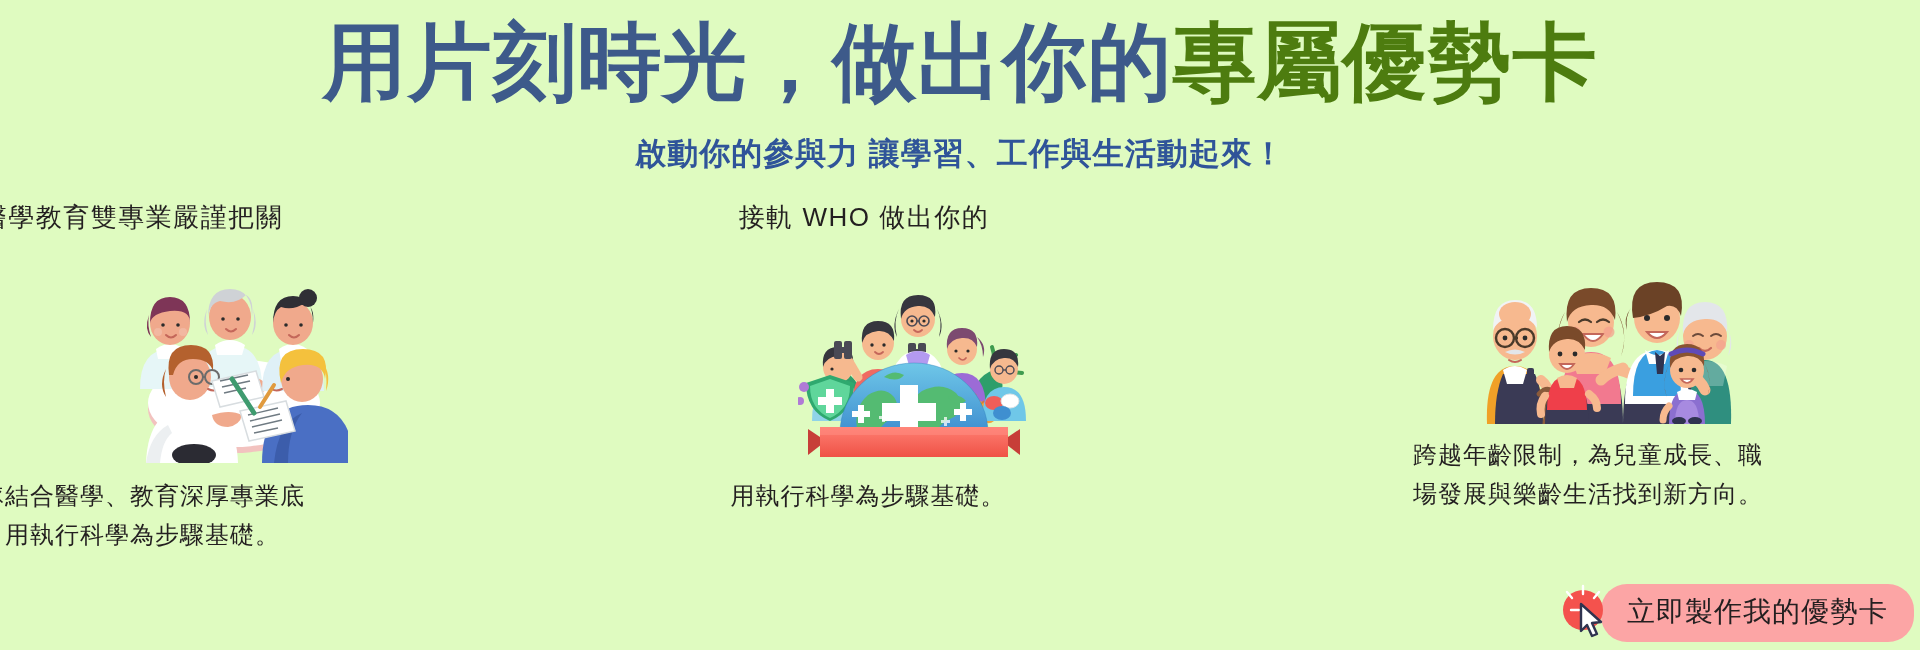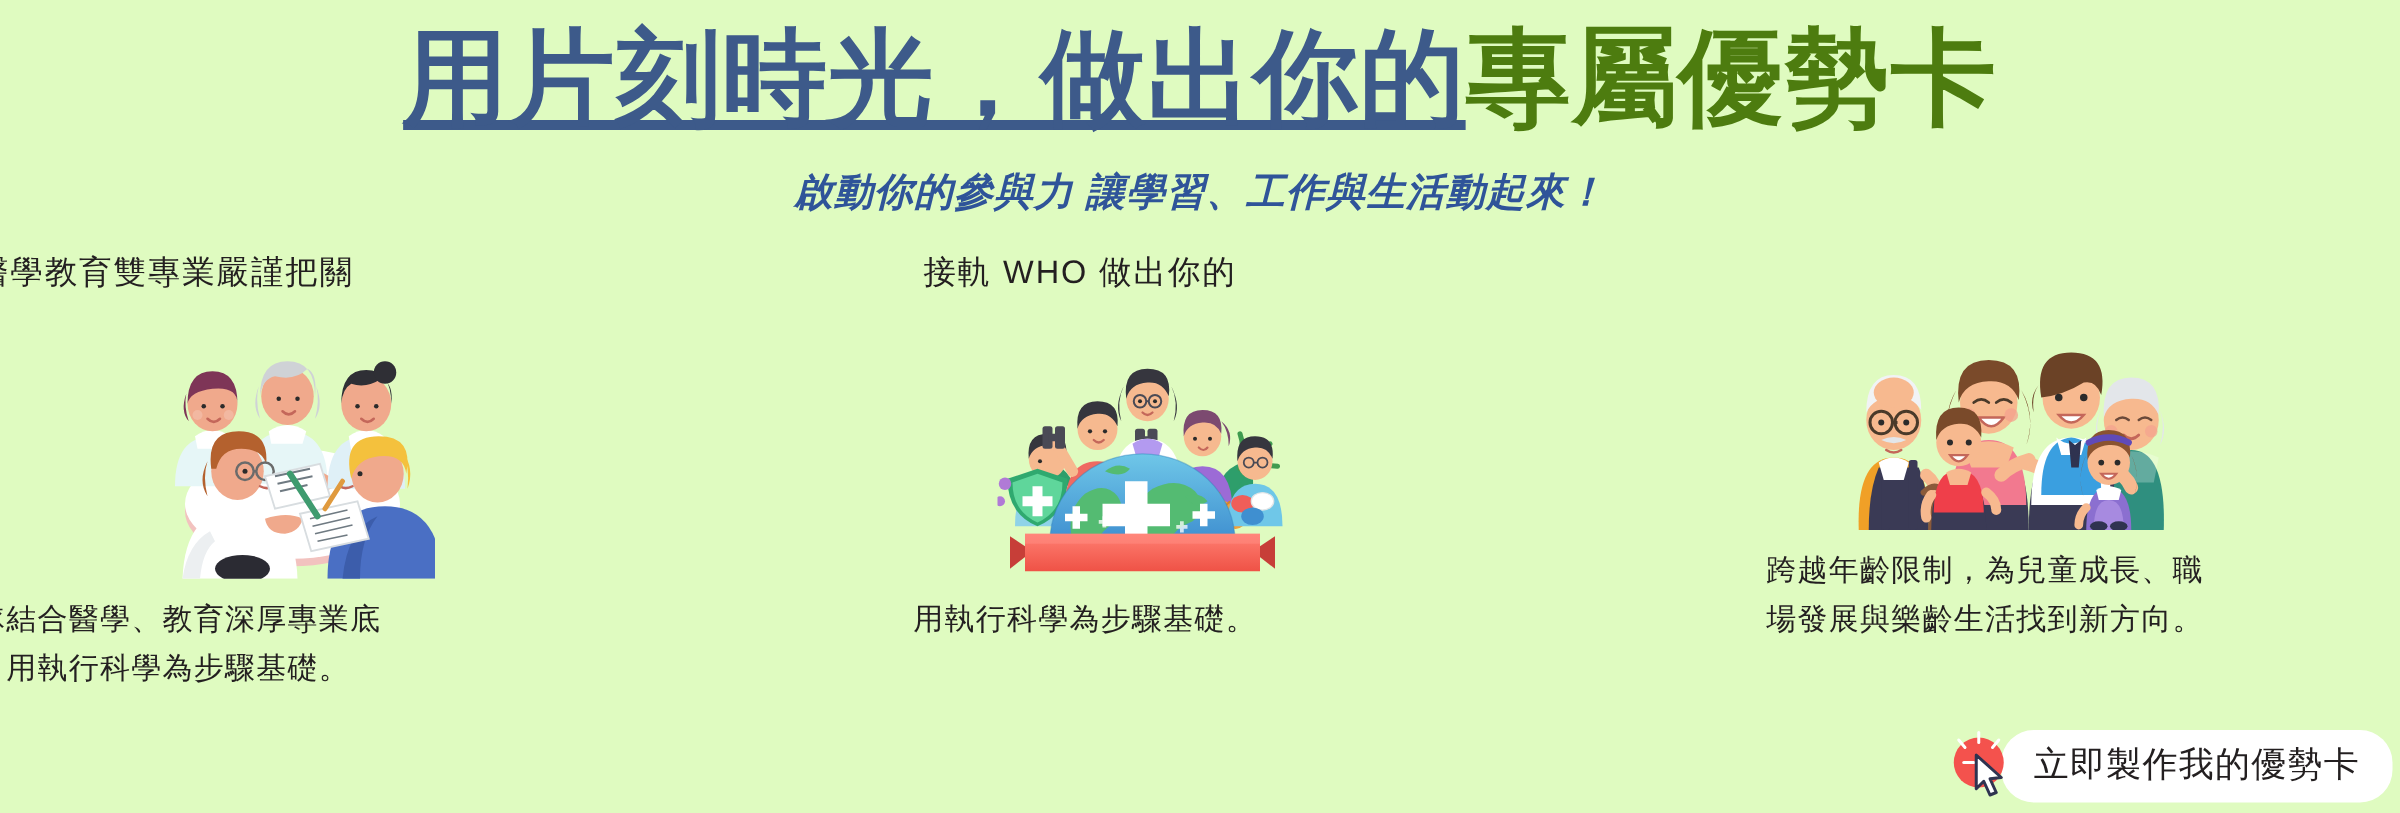--- a/index.html
+++ b/index.html
@@ -11,29 +11,28 @@
   }
   .stage{position:relative;width:1920px;height:650px;}
 
   
   .headline{
     position:absolute;left:0;top:14px;width:1920px;
     text-align:center;white-space:nowrap;
     font-size:84px;line-height:1.16;font-weight:bold;
     letter-spacing:1px;
   }
-  .hl-navy{color:#3d5a8a;text-decoration:underline;}
+  .hl-navy{color:#3d5a8a;}
   .hl-red{color:#4d7c0f;}
 
   .subtitle{
     position:absolute;left:0;top:133px;width:1920px;
     text-align:center;white-space:nowrap;
     font-size:31px;font-weight:bold;color:#2f5499;
     letter-spacing:1px;
-    font-style:italic;
   }
 
   
   .cols{position:absolute;left:0;top:196px;width:1920px;height:420px;
         display:flex;}
   .col{flex:1 1 33.333%;position:relative;display:flex;
        flex-direction:column;align-items:center;}
   .col-head{
     font-size:26px;color:#231f20;letter-spacing:1.5px;
     text-align:center;white-space:nowrap;margin-top:4px;
@@ -43,33 +42,33 @@
   .col-body{
     margin-top:14px;font-size:24px;color:#231f20;line-height:1.62;
     letter-spacing:1px;text-align:left;
   }
   .col-body div{white-space:nowrap;}
   .c1 .col-head{transform:translateX(-188px);}
   .c1 .col-body{transform:translateX(-190px);}
   .c2 .col-head{transform:translateX(-96px);}
   .c2 .col-body{transform:translateX(-92px);}
   .c3 .col-head{transform:translateX(-10px);}
-  .c3 .col-body{transform:translateX(-12px);}
+  .c3 .col-body{transform:translateX(-12px);font-family:Liberation Mono, monospace;}
   .c1 .art{transform:translateX(-88px);}
   .c2 .art{transform:translateX(-46px);}
   .c3 .art{transform:translateX(8px);}
 
   
   .cta{
     position:absolute;right:6px;bottom:6px;
     display:flex;align-items:center;gap:0px;
   }
   .cta-click{position:relative;width:62px;height:62px;flex:0 0 auto;}
   .cta-pill{
-    background:#ffffff;border-radius:26px;
+    background:#fca5a5;border-radius:26px;
     padding:9px 26px 11px 26px;
     font-size:28px;color:#231f20;letter-spacing:1px;white-space:nowrap;
     margin-left:-16px;
   }
   svg{display:block;}
 </style>
 </head>
 <body>
 
 <div class="stage">

